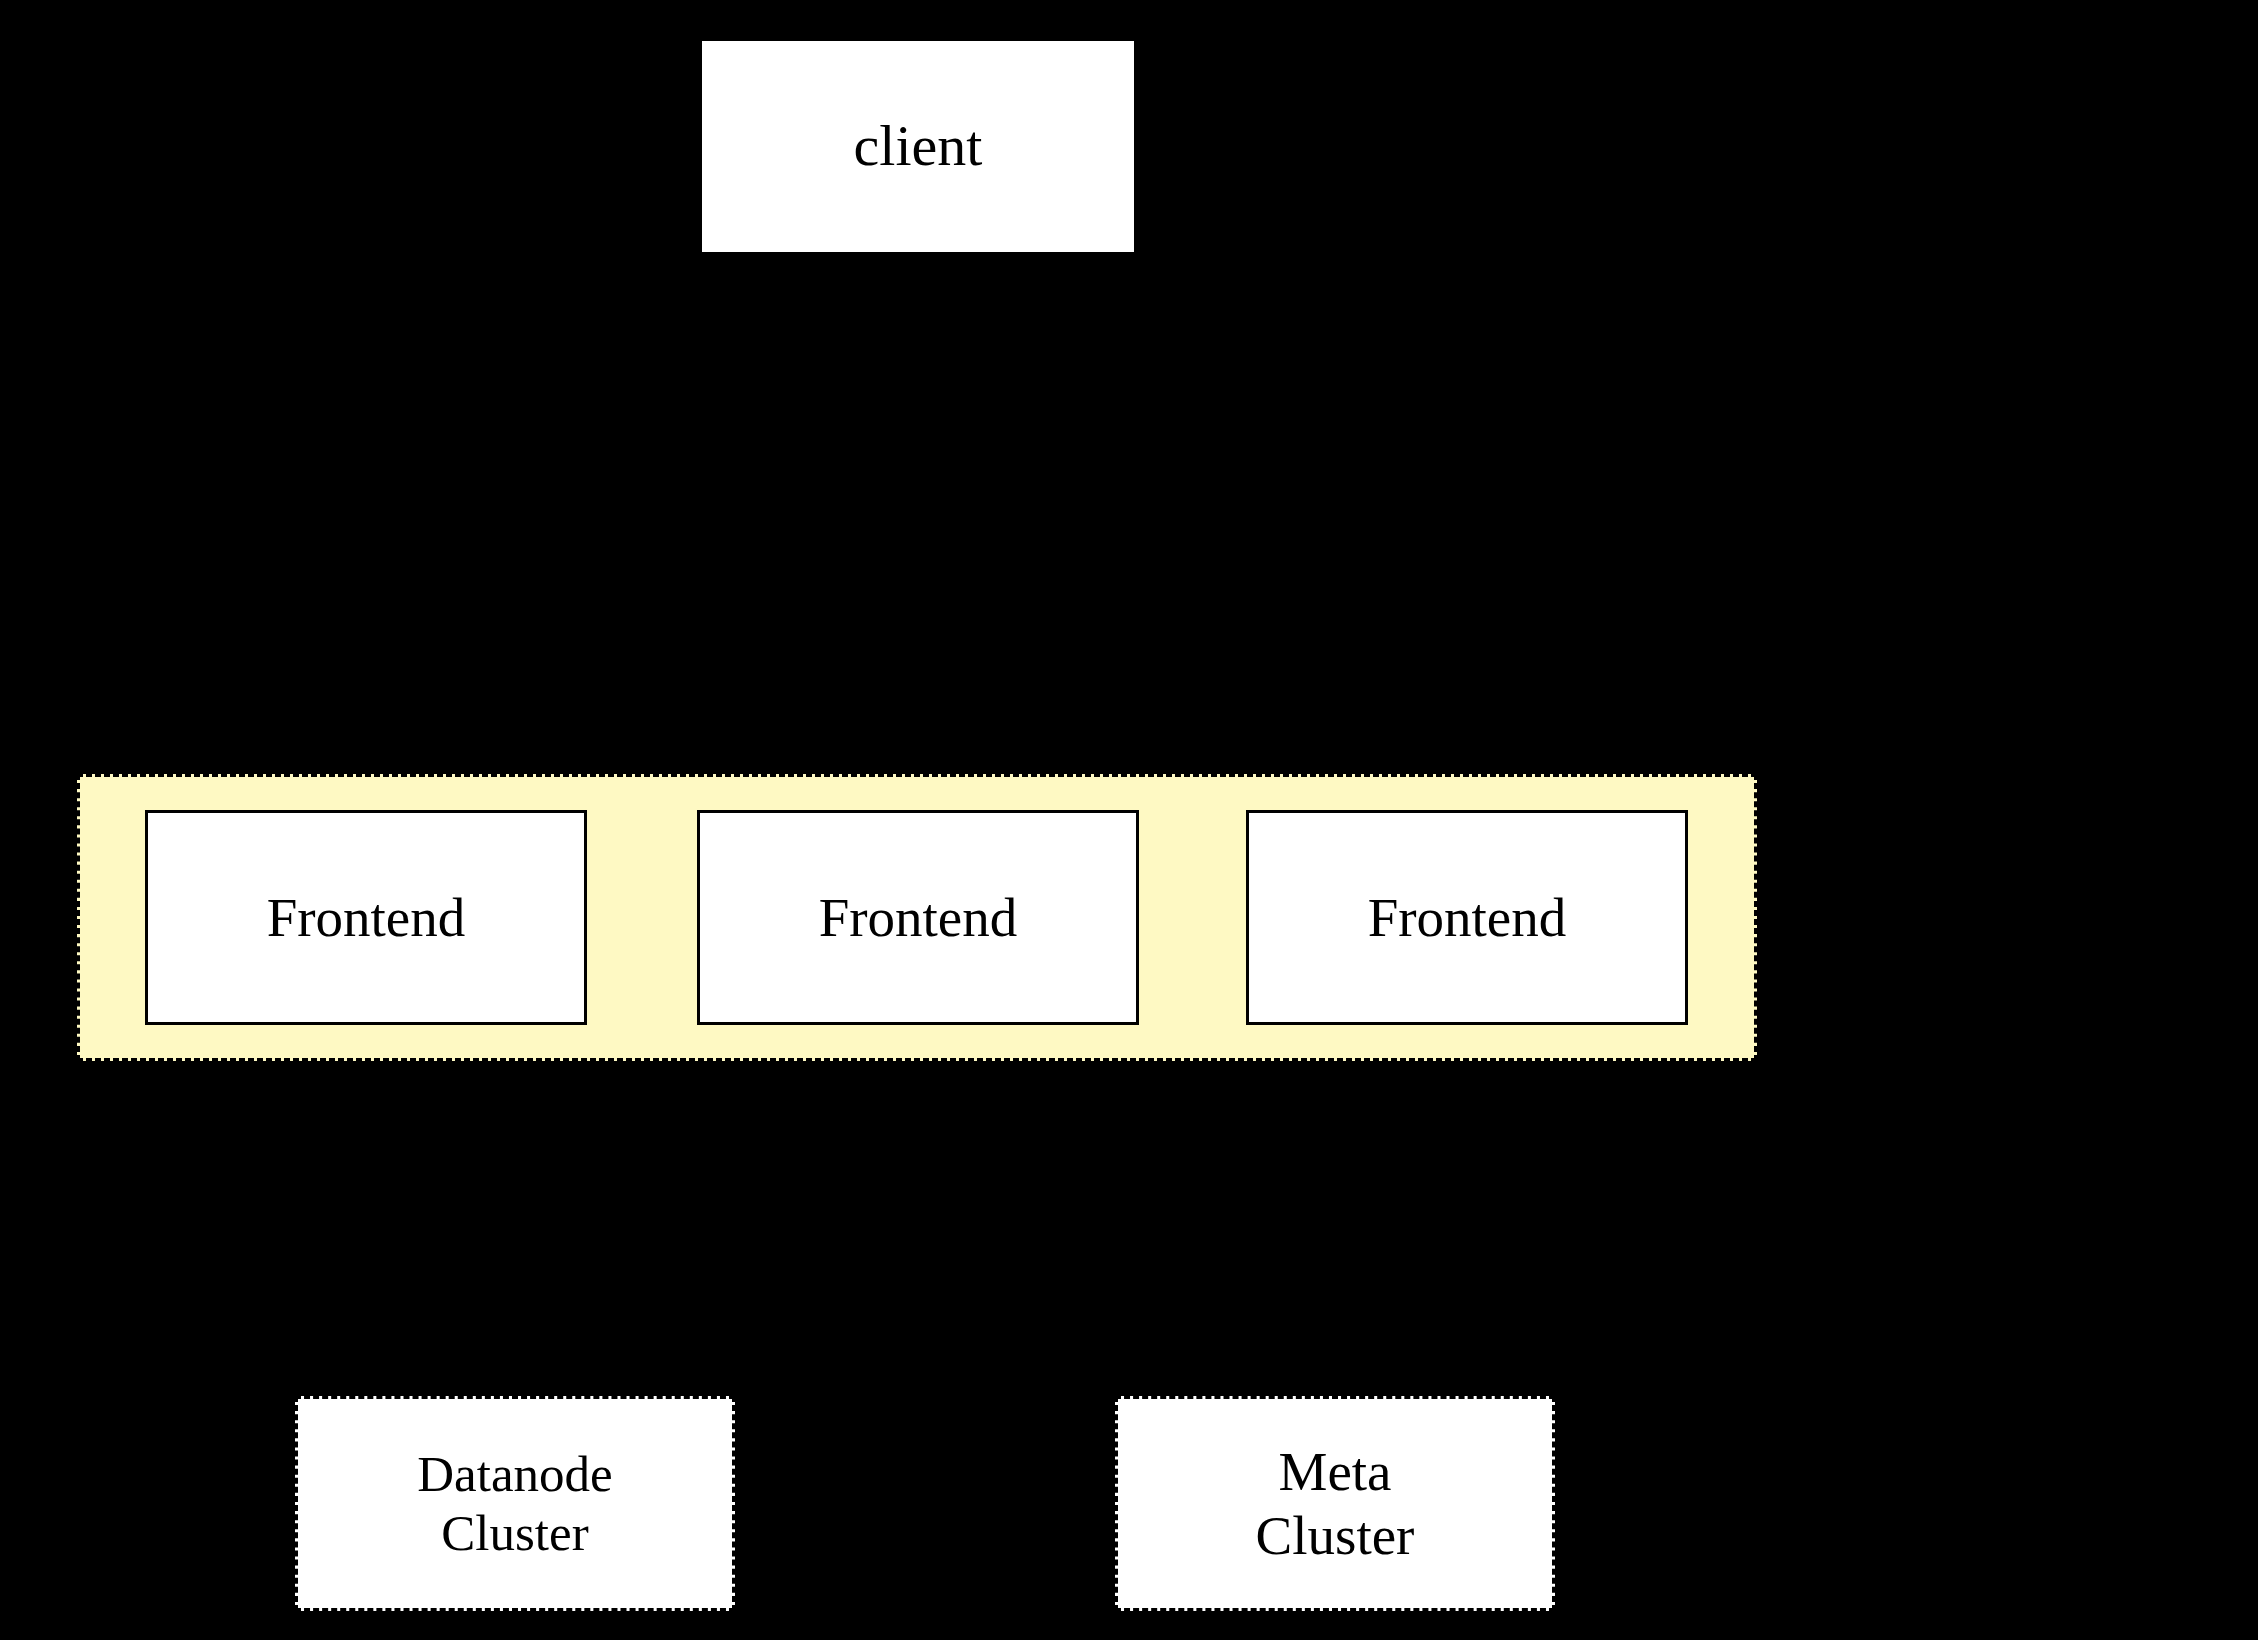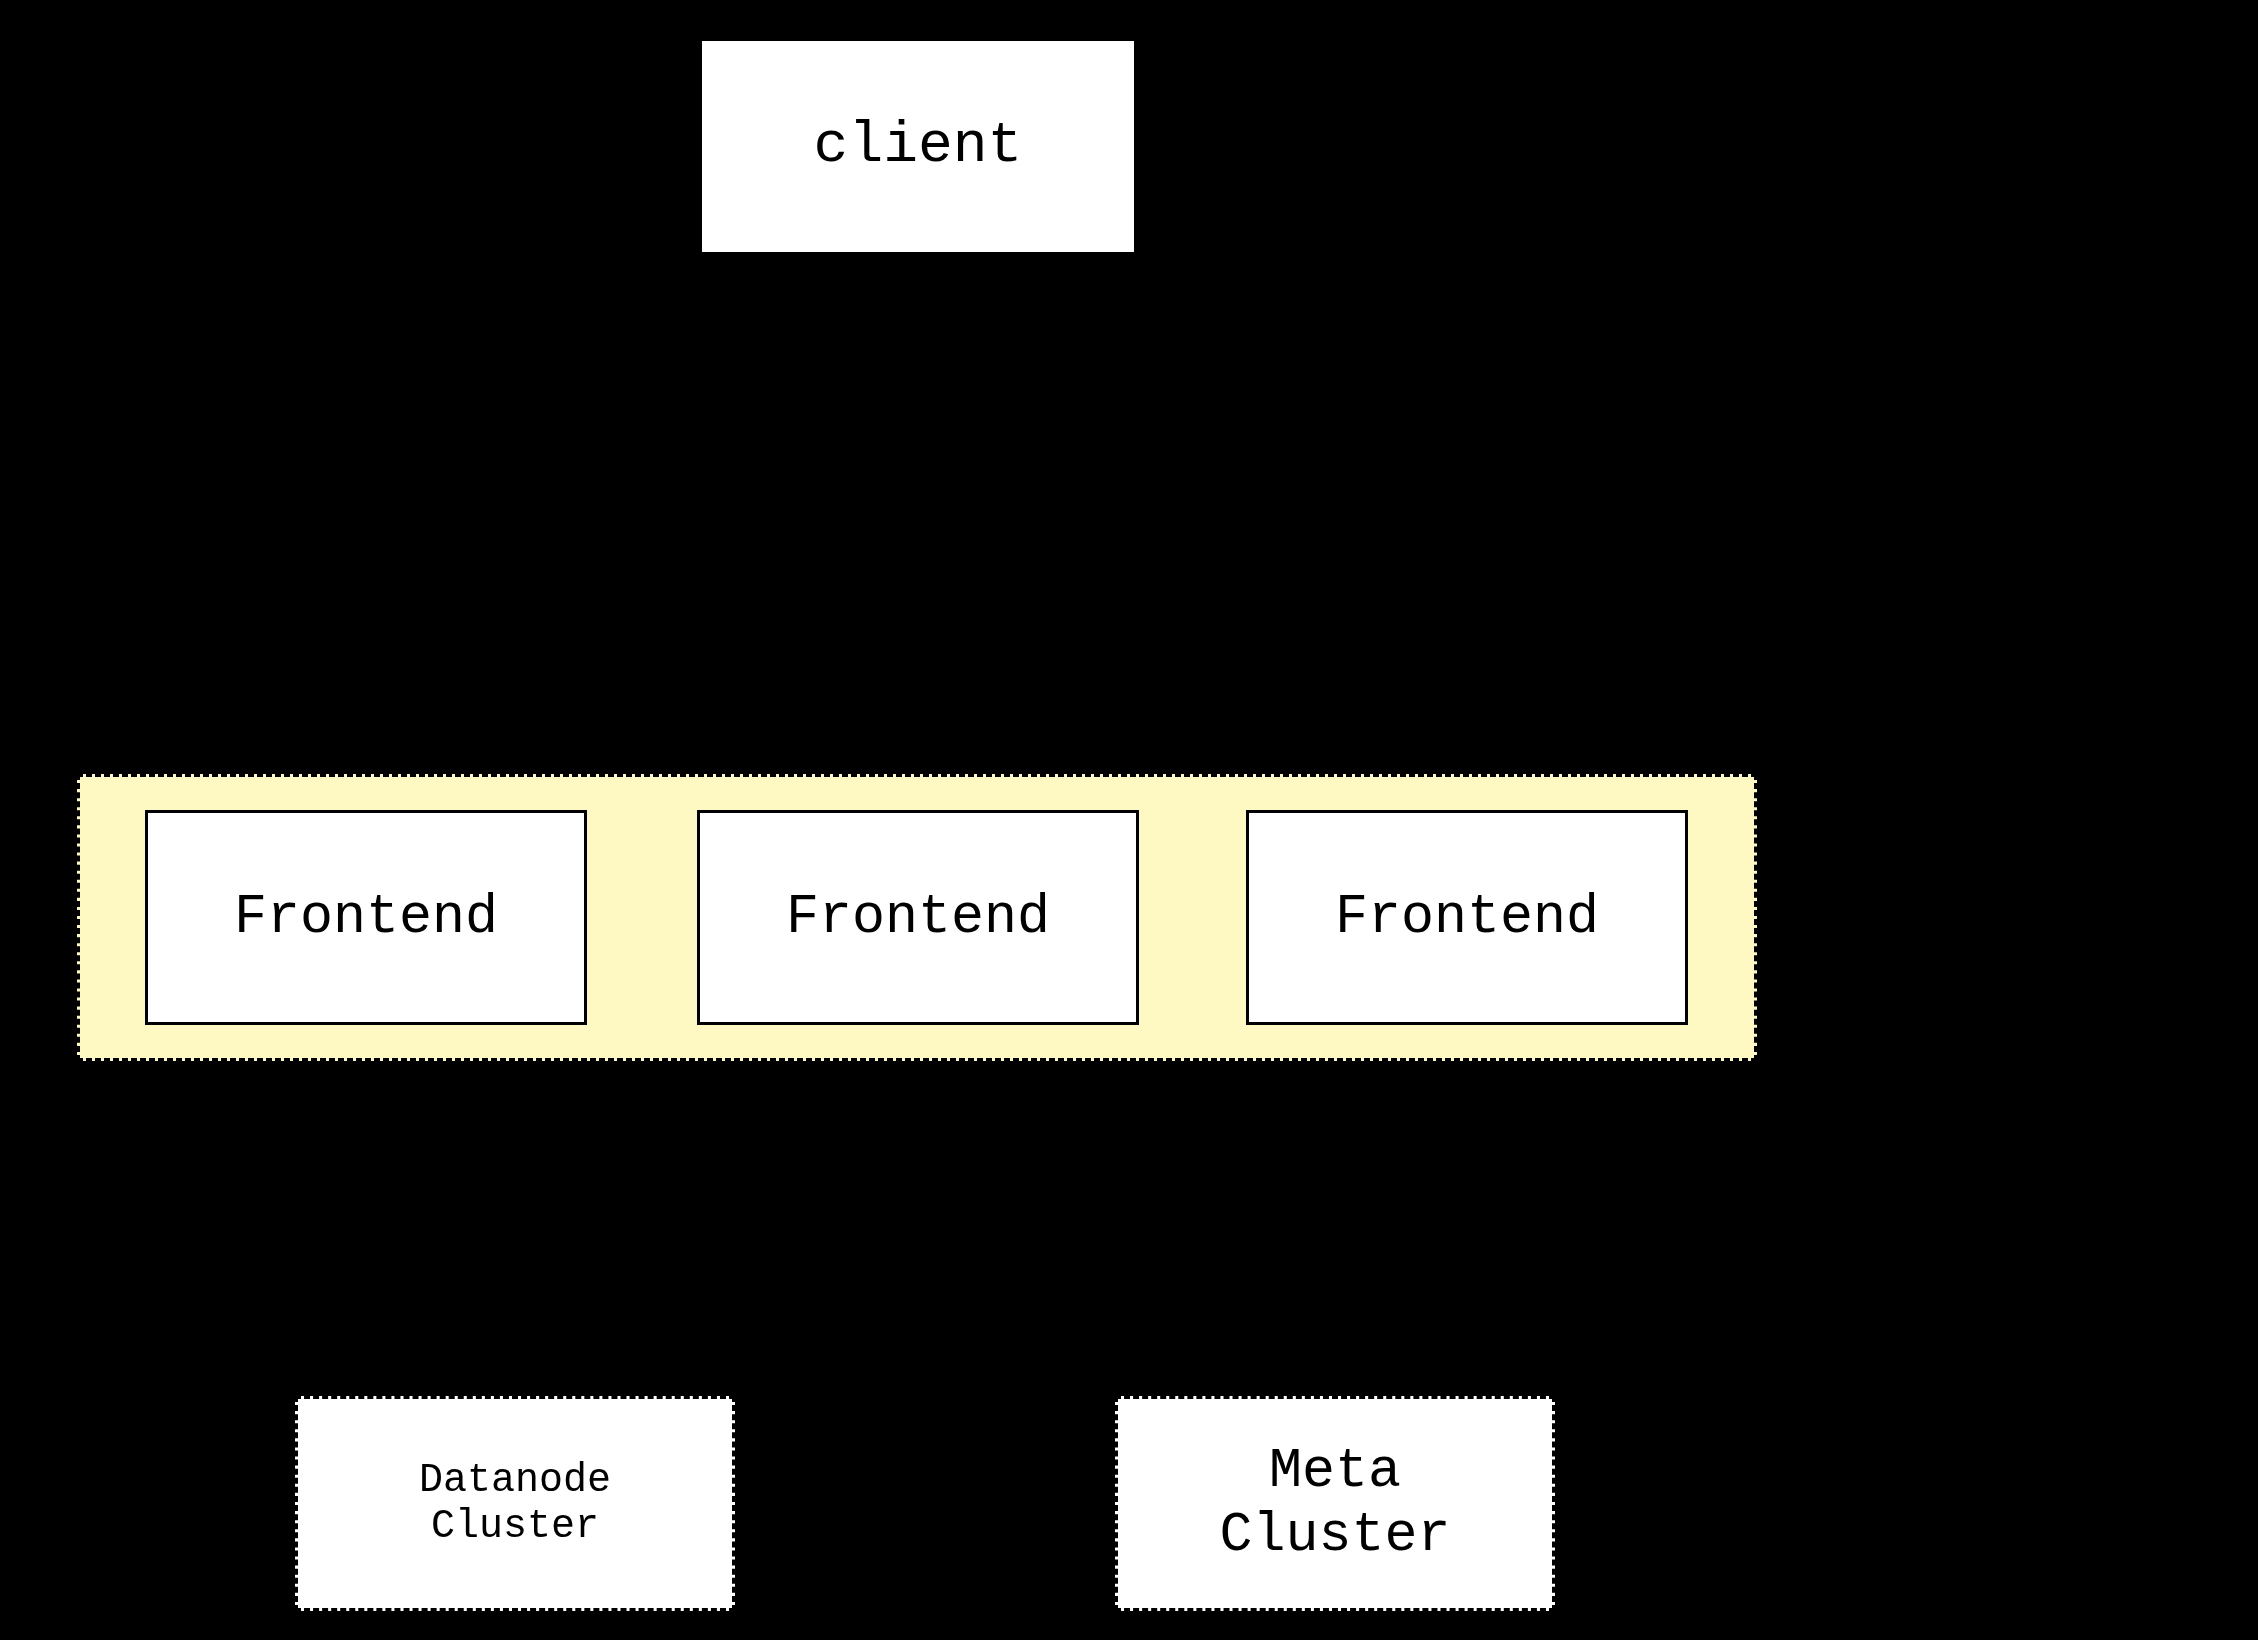--- a/index.html
+++ b/index.html
@@ -5,21 +5,21 @@
   html, body {
     margin: 0;
     padding: 0;
     background: #000000;
   }
   .stage {
     position: relative;
     width: 2258px;
     height: 1635px;
     background: #000000;
-    font-family: Liberation Mono, monospace;
+    font-family: Liberation Serif, serif;
     color: #000000;
     overflow: hidden;
   }
   .node {
     position: absolute;
     background: #ffffff;
     display: flex;
     align-items: center;
     justify-content: center;
     text-align: center;
@@ -60,21 +60,21 @@
     font-size: 55px;
   }
   .node-frontend-1 { left: 65px; }
   .node-frontend-2 { left: 617px; }
   .node-frontend-3 { left: 1166px; }
   
   .node-datanode {
     left: 295px; top: 1396px;
     width: 440px; height: 215px;
     border: 3.6px dashed #000000;
-    font-size: 40px;
+    font-size: 51px;
   }
   .node-meta {
     left: 1115px; top: 1396px;
     width: 440px; height: 215px;
     border: 3.6px dashed #000000;
     font-size: 55px;
   }
 </style>
 </head>
 <body>

